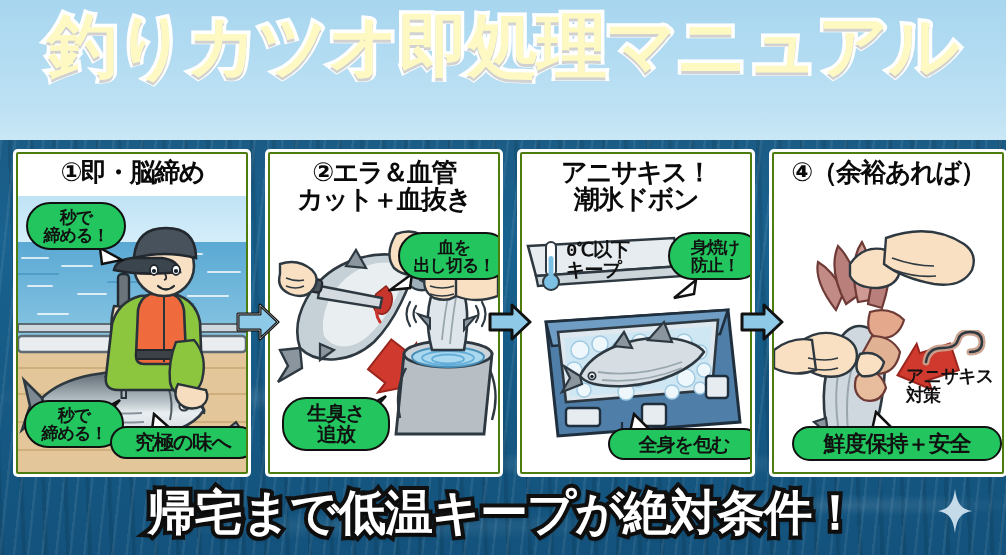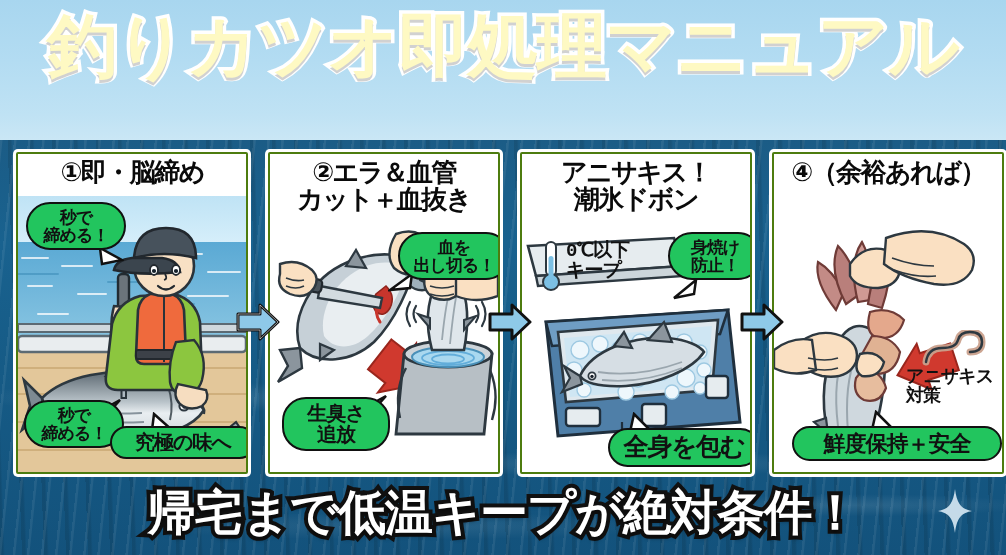--- a/index.html
+++ b/index.html
@@ -416,21 +416,21 @@
       </div>
 
       <div class="bub" style="left:146px;top:78px;width:76px;font-size:17px;text-align:center;">
         <span>身焼け</span>
         <span class="l2">防止！</span>
       </div>
       <svg class="tail" style="left:150px;top:124px;width:26px;height:24px;" viewBox="0 0 26 24">
         <path d="M24 2 L2 20 L22 16 Z" fill="#fff" stroke="#111" stroke-width="2.5"></path>
       </svg>
 
-      <div class="bub" style="left:86px;top:274px;width:134px;font-size:25px;border-radius:30px;">
+      <div class="bub" style="left:86px;top:274px;width:134px;font-size:19px;border-radius:30px;">
         <span>全身を包む</span>
       </div>
       <svg class="tail" style="left:106px;top:258px;width:28px;height:24px;" viewBox="0 0 28 24">
         <path d="M6 2 L24 20 L2 20 Z" fill="#fff" stroke="#111" stroke-width="2.5"></path>
       </svg>
     </div>
 
     <div class="arrowgap">
       <svg class="arrow" viewBox="0 0 44 40">
         <path d="M2 12 L24 12 L24 3 L42 20 L24 37 L24 28 L2 28 Z" fill="#8ec9e8" stroke="#111" stroke-width="3" stroke-linejoin="round"></path>

